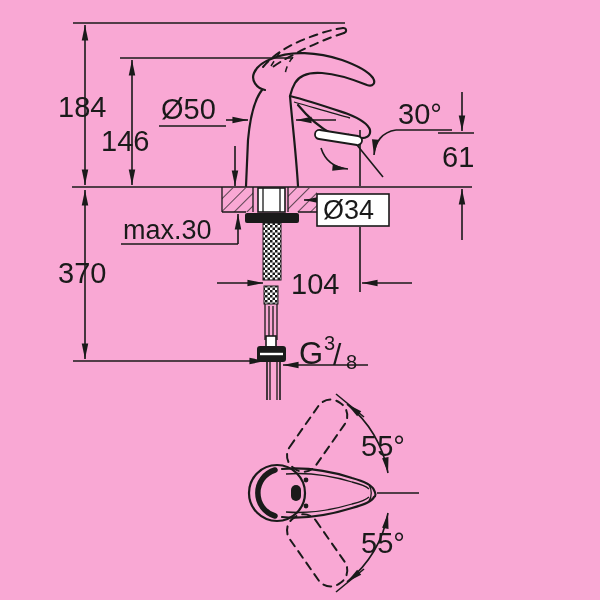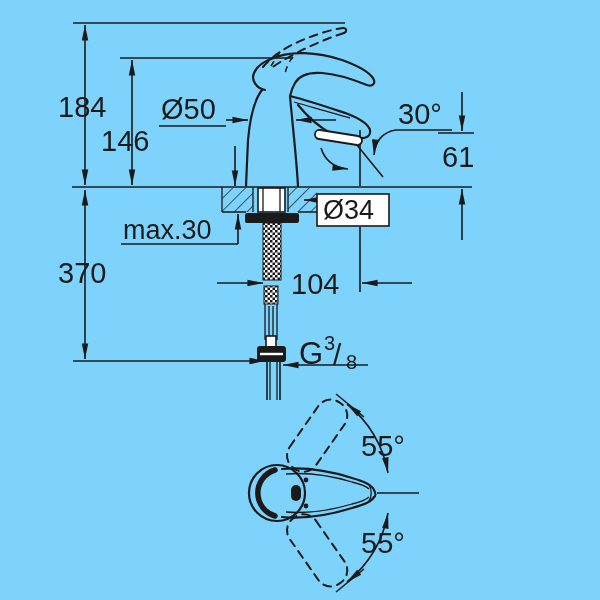--- a/index.html
+++ b/index.html
@@ -1,16 +1,16 @@
 <!DOCTYPE html>
 <html><head>
 <meta charset="utf-8">
 <style>
   html,body{margin:0;padding:0;background:#fff;}
-  .canvas{position:relative;width:600px;height:600px;background:#7dd3fc;overflow:hidden;
+  .canvas{position:relative;width:600px;height:600px;background:#f9a8d4;overflow:hidden;
           font-family:"Liberation Sans", sans-serif;}
   svg{position:absolute;left:0;top:0;}
   text{fill:#1a1a1a;font-family:"Liberation Sans", sans-serif;}
   .dim{stroke:#1a1a1a;stroke-width:1.6;fill:none;}
   .thin{stroke:#1a1a1a;stroke-width:1.3;fill:none;}
   .obj{stroke:#1a1a1a;stroke-width:2.2;fill:none;stroke-linecap:round;stroke-linejoin:round;}
   .obj-thick{stroke:#1a1a1a;stroke-width:5.5;fill:none;stroke-linecap:round;}
   .dashed{stroke:#1a1a1a;stroke-width:2;fill:none;stroke-dasharray:8 6;stroke-linecap:round;}
   .dashthin{stroke:#1a1a1a;stroke-width:1.5;fill:none;stroke-dasharray:6 5;}
   .t29{font-size:29px;}

